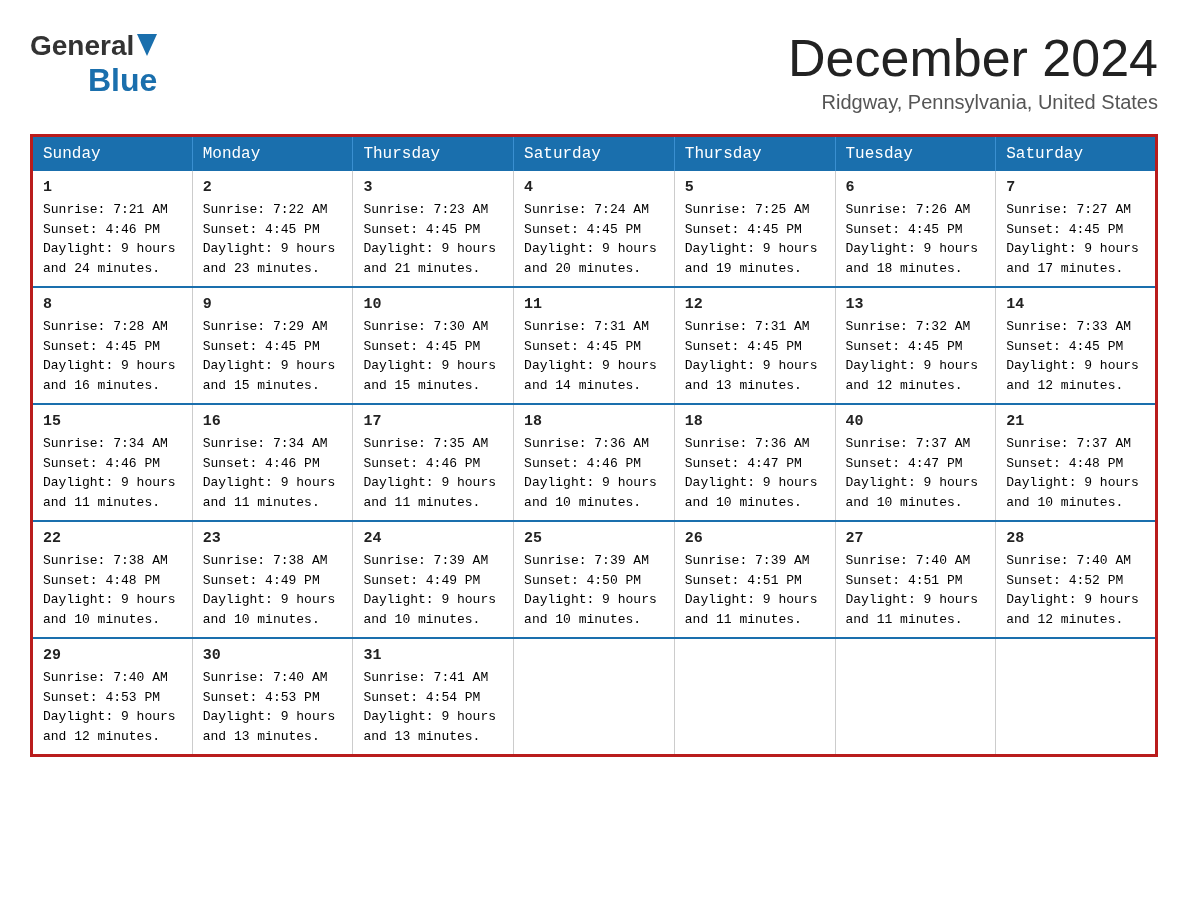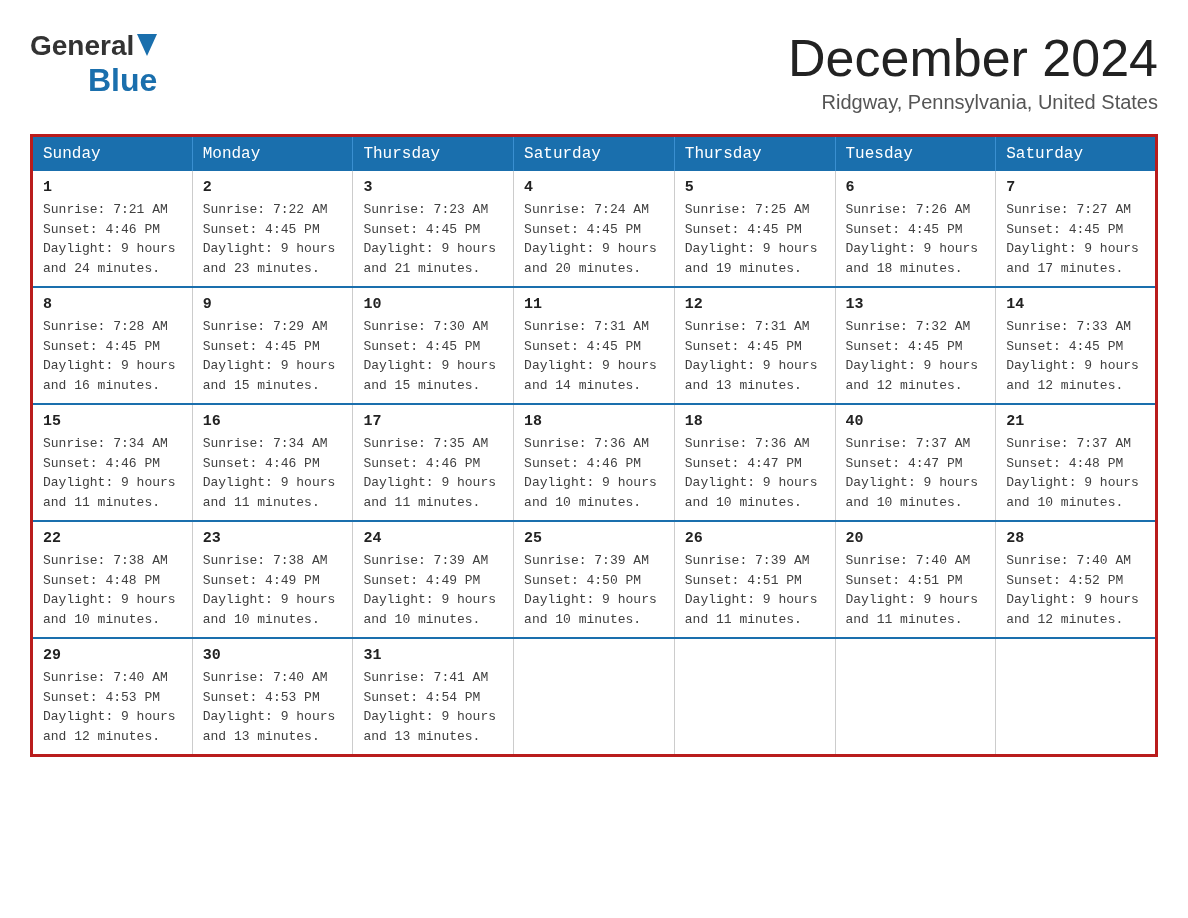--- a/index.html
+++ b/index.html
@@ -81,21 +81,21 @@
     .day-num {
       font-size: 15px;
       font-weight: bold;
       display: block;
       margin-bottom: 4px;
       color: #222;
     }
     .day-info {
       font-size: 13px;
       line-height: 1.5;
-      color: #404040;
+      color: #000000;
     }
     .empty-cell {
       background: #fff;
     }
   </style>
 </head>
 <body>
 
 <div class="header">
   <div class="logo-wrapper">
@@ -235,21 +235,21 @@
         </td>
         <td>
           <span class="day-num">25</span>
           <div class="day-info">Sunrise: 7:39 AM<br>Sunset: 4:50 PM<br>Daylight: 9 hours<br>and 10 minutes.</div>
         </td>
         <td>
           <span class="day-num">26</span>
           <div class="day-info">Sunrise: 7:39 AM<br>Sunset: 4:51 PM<br>Daylight: 9 hours<br>and 11 minutes.</div>
         </td>
         <td>
-          <span class="day-num">20</span>
+          <span class="day-num">27</span>
           <div class="day-info">Sunrise: 7:40 AM<br>Sunset: 4:51 PM<br>Daylight: 9 hours<br>and 11 minutes.</div>
         </td>
         <td>
           <span class="day-num">28</span>
           <div class="day-info">Sunrise: 7:40 AM<br>Sunset: 4:52 PM<br>Daylight: 9 hours<br>and 12 minutes.</div>
         </td>
       </tr>
       <tr>
         <td>
           <span class="day-num">29</span>

